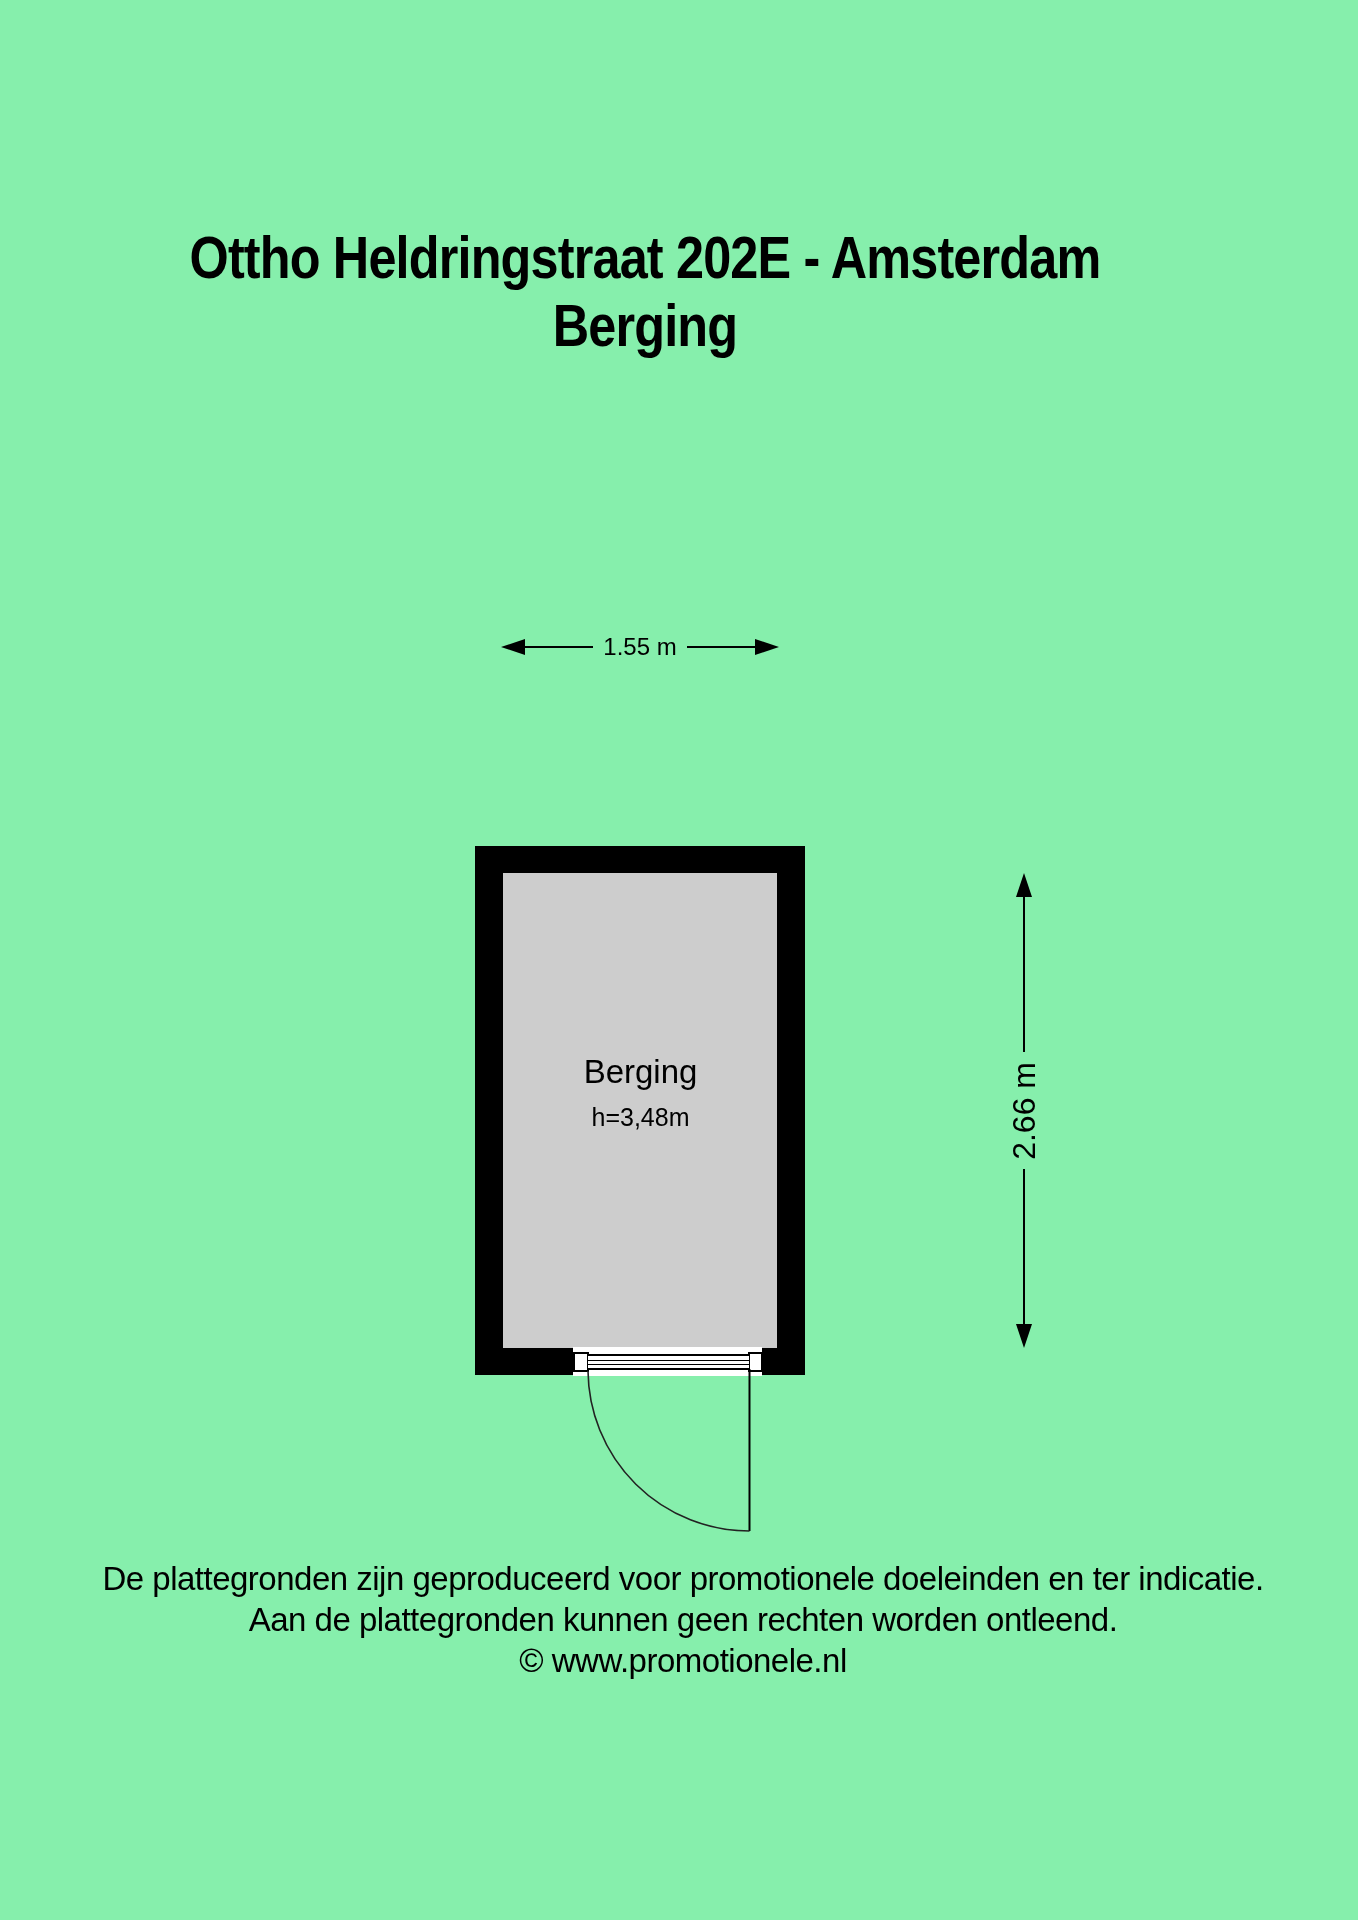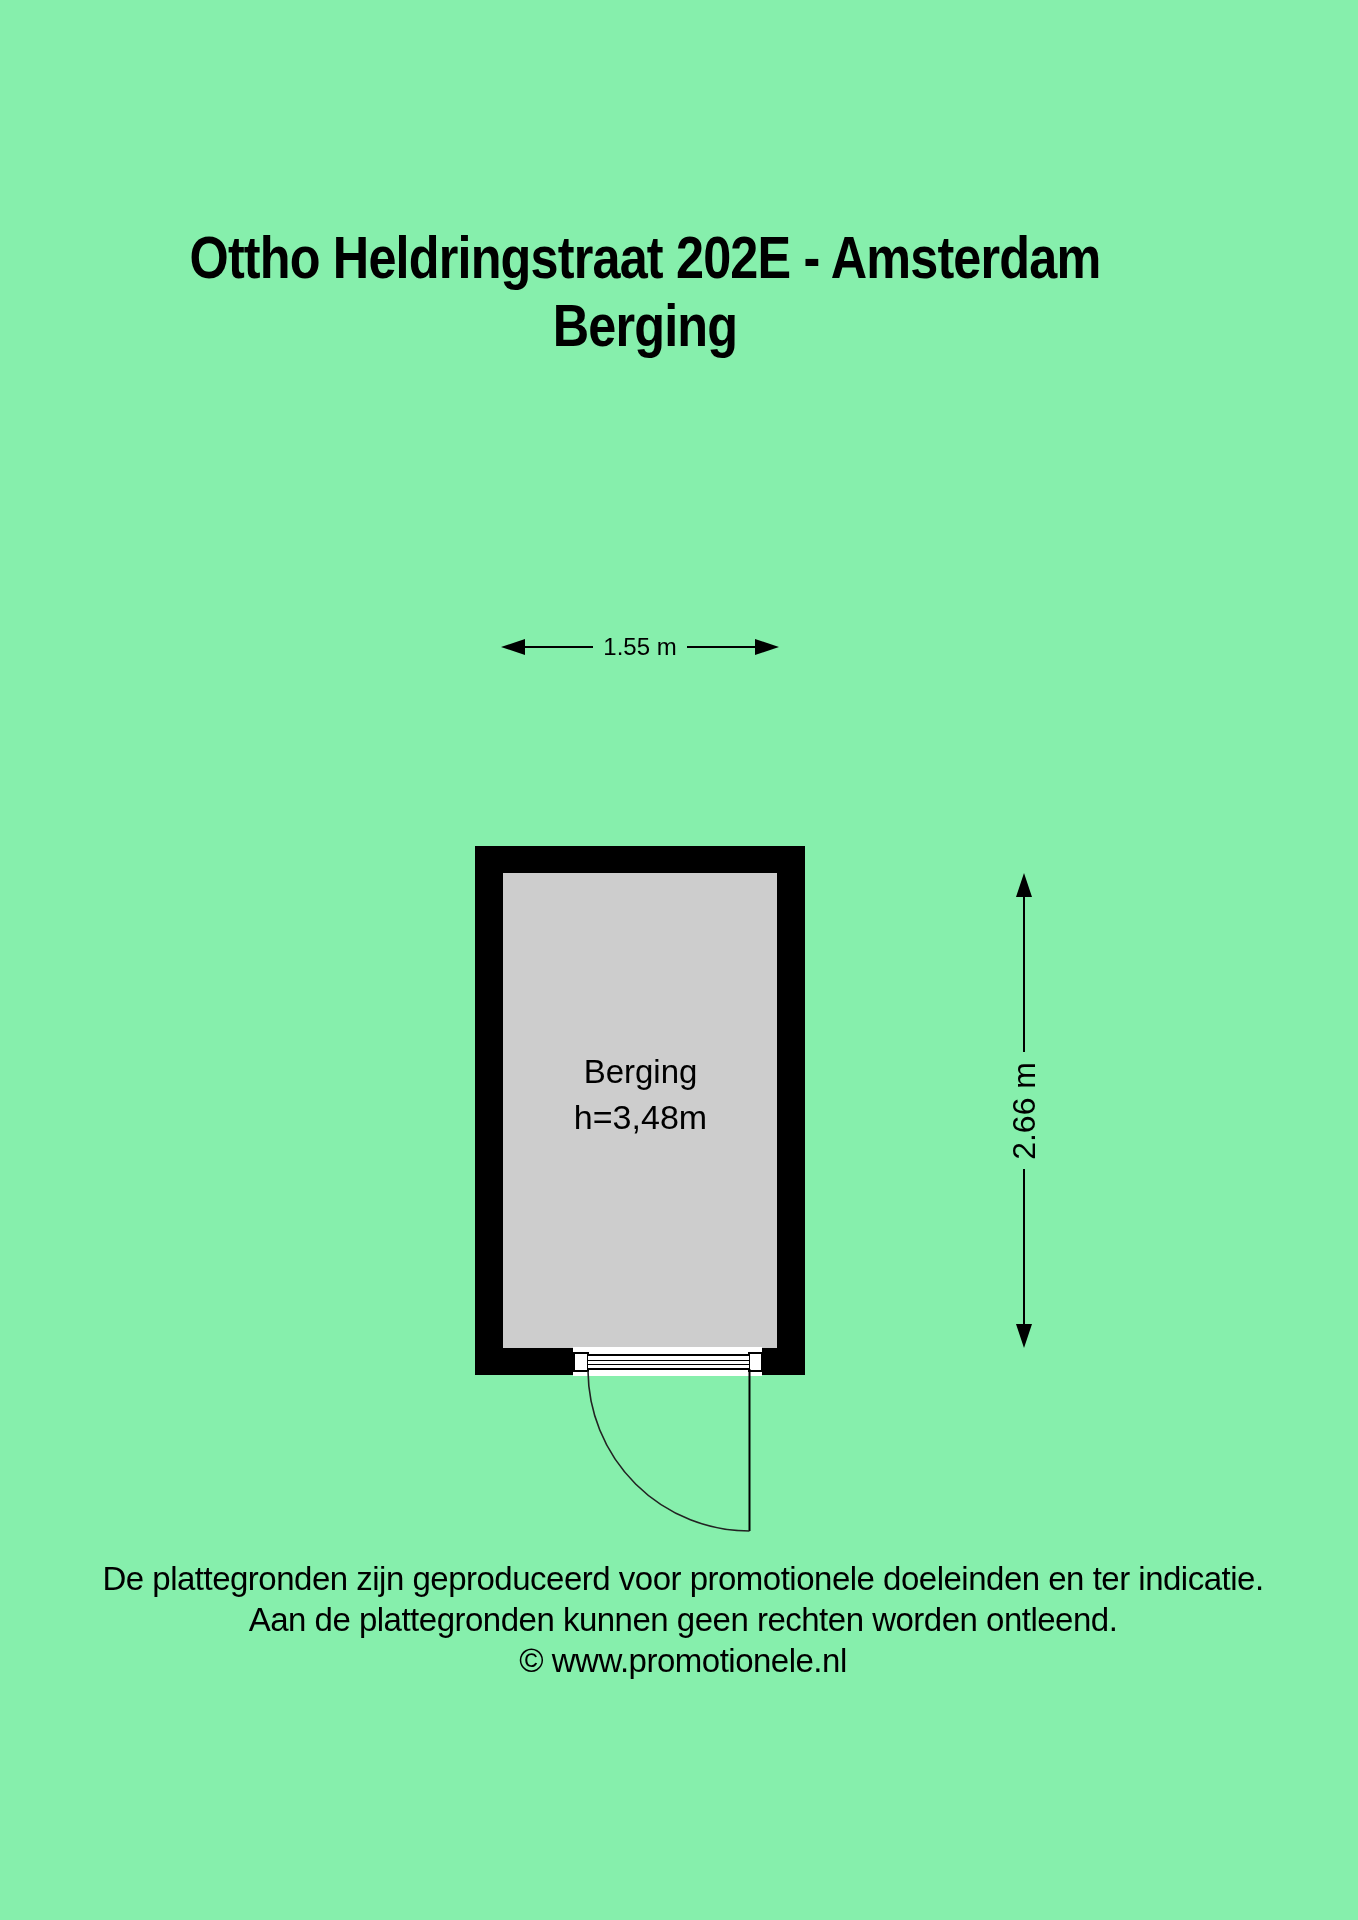--- a/index.html
+++ b/index.html
@@ -125,21 +125,21 @@
     left: 503px;
     top: 1052px;
     width: 275px;
     text-align: center;
   }
   .room-name {
     font-size: 33px;
     line-height: 40px;
   }
   .room-height {
-    font-size: 34px;
+    font-size: 25px;
     line-height: 38px;
     margin-top: 6px;
   }
 
   
   .door-opening {
     position: absolute;
     left: 573px;
     top: 1347px;
     width: 189px;

